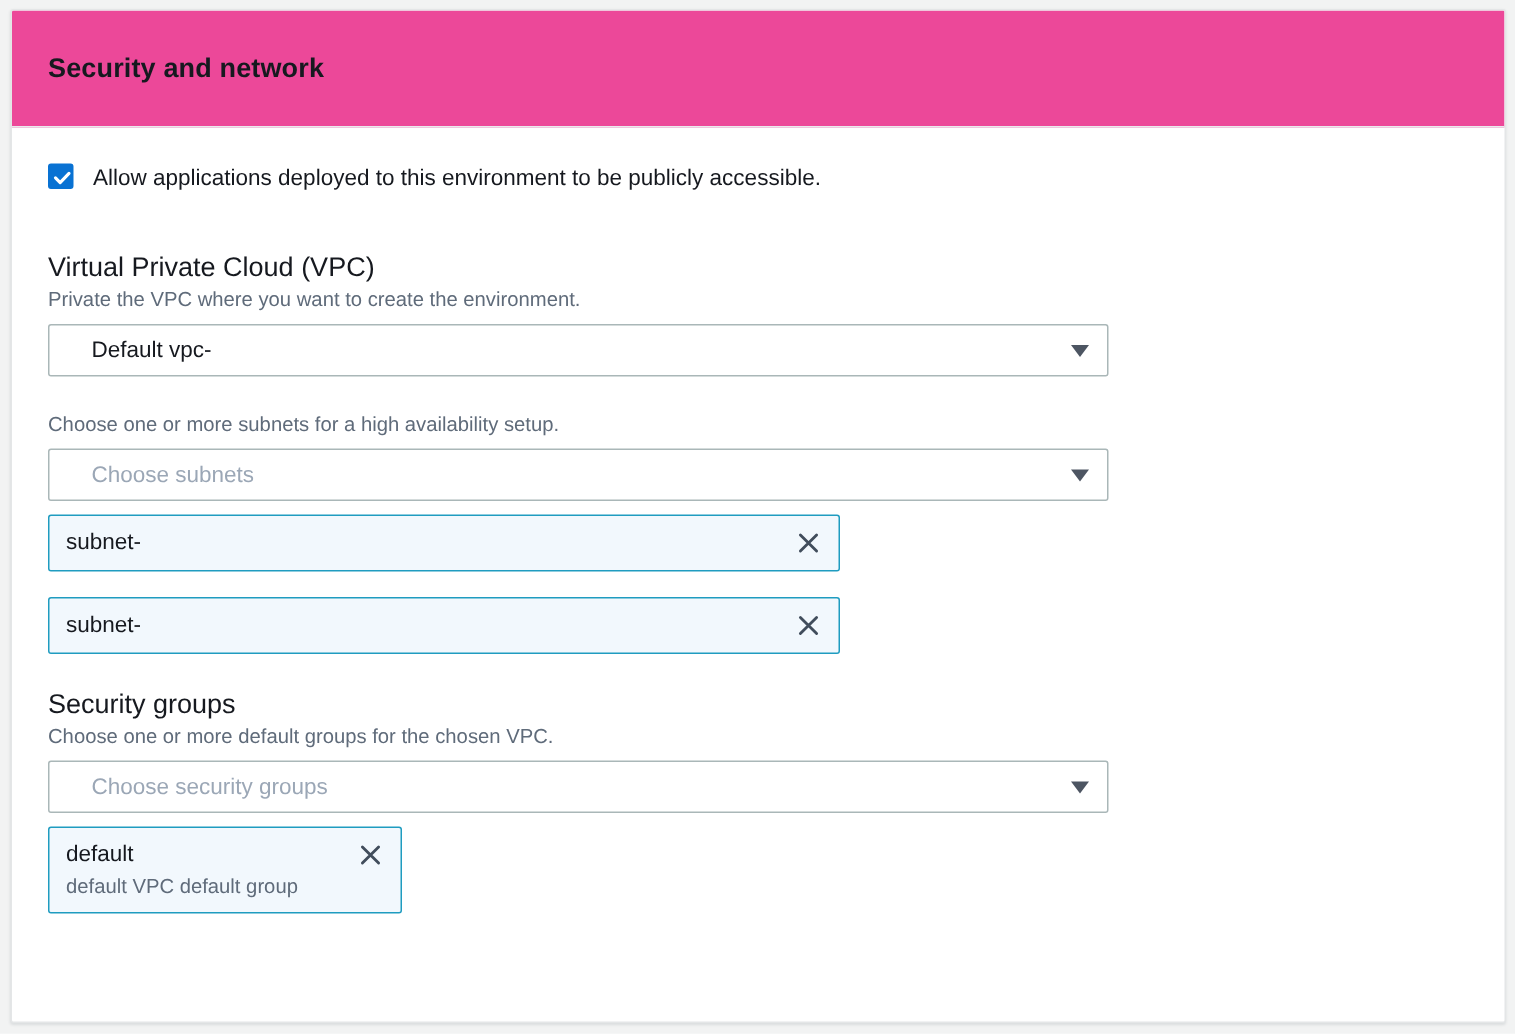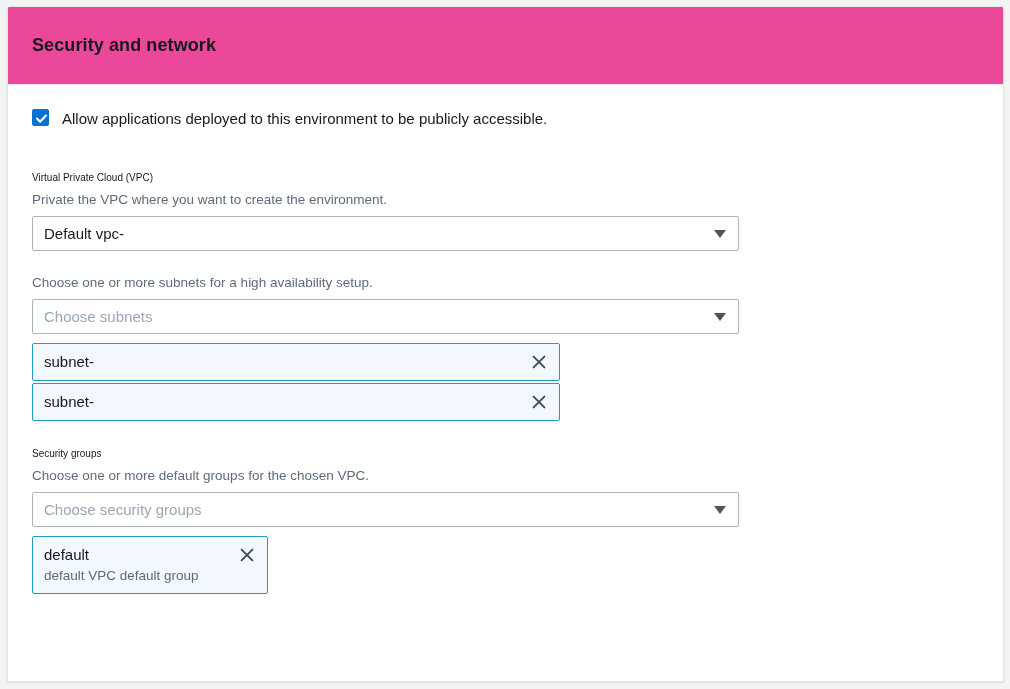--- a/index.html
+++ b/index.html
@@ -66,42 +66,42 @@
   .checkbox-label {
     margin-left: 13px;
     font-size: 15px;
     color: #16191f;
     line-height: 1;
   }
 
   
   .field { margin-bottom: 23px; }
   .field-label {
-    font-size: 10px;
+    font-size: 18px;
     color: #16191f;
     line-height: 20px;
     margin-bottom: 3px;
   }
   .field-desc {
     font-size: 13.5px;
     color: #5f6b7a;
     line-height: 18px;
     margin-bottom: 7px;
   }
 
   .select {
     position: relative;
     width: 707px;
     height: 35px;
     border: 1px solid #aab7b8;
     border-radius: 2px;
     background: #ffffff;
     display: flex;
     align-items: center;
-    padding: 0 34px 0 11px;
+    padding: 0 34px 0 28px;
     cursor: pointer;
   }
   .select-value {
     font-size: 15px;
     color: #16191f;
     white-space: nowrap;
     overflow: hidden;
   }
   .select-placeholder {
     font-size: 15px;
@@ -120,21 +120,21 @@
     border-top: 8px solid #4d5562;
   }
 
   
   .tokens { margin-top: 9px; }
   .token {
     position: relative;
     border: 1px solid #1f9cc0;
     border-radius: 2px;
     background: #f2f8fd;
-    margin-bottom: 2px;
+    margin-bottom: 17px;
     padding: 8px 44px 8px 11px;
     cursor: default;
   }
   .token.wide { width: 528px; }
   .token.narrow { width: 236px; }
   .token-title {
     font-size: 15px;
     color: #16191f;
     line-height: 20px;
   }

